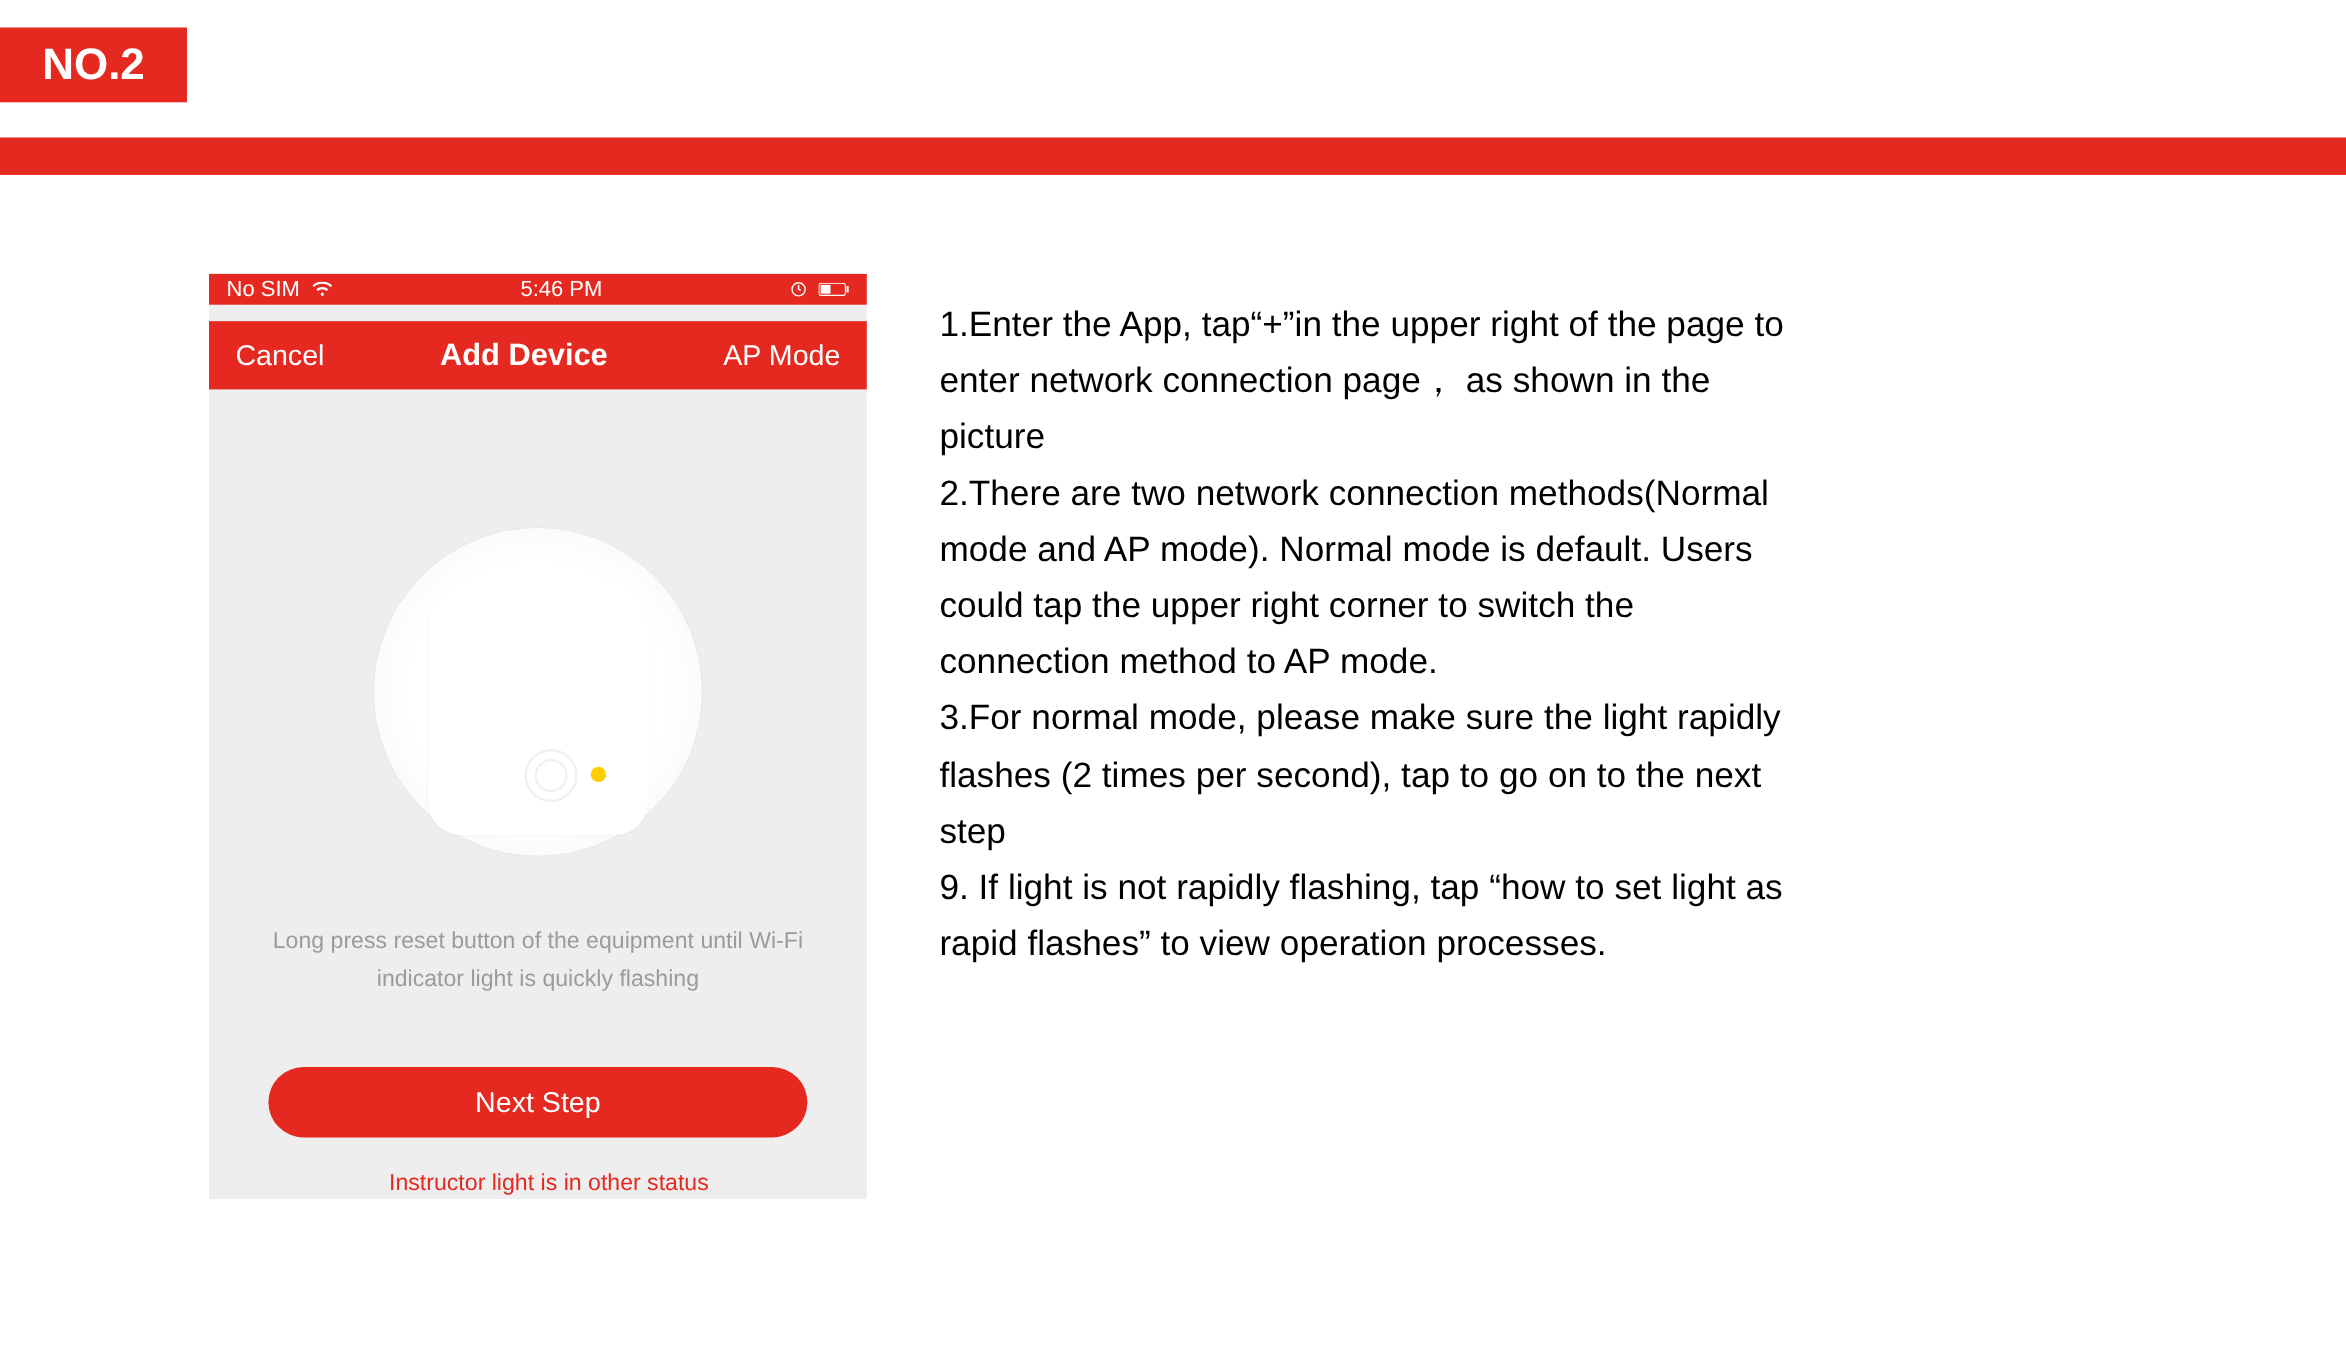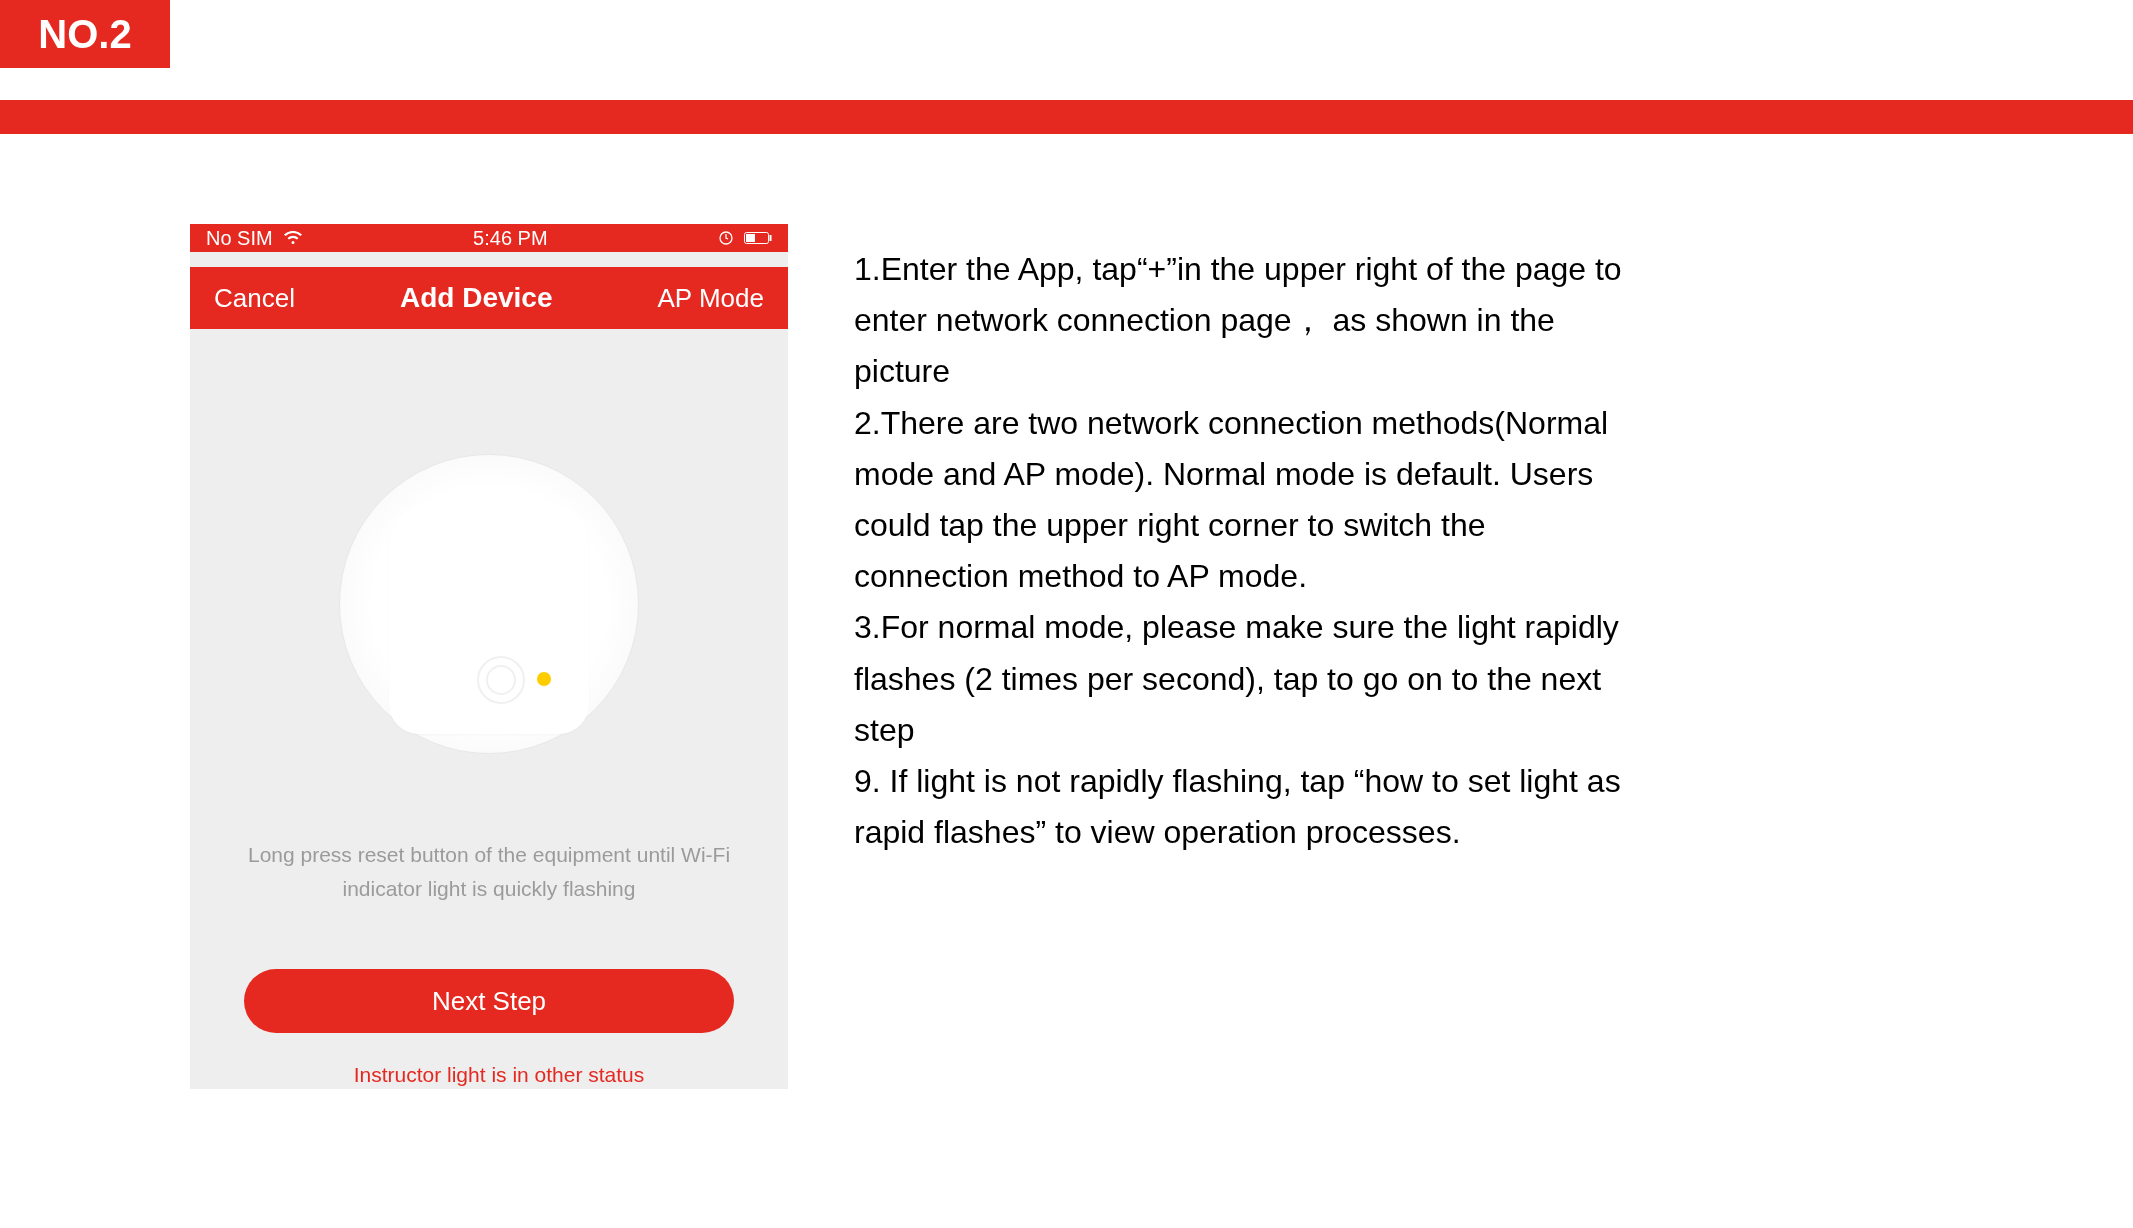--- a/index.html
+++ b/index.html
@@ -10,20 +10,21 @@
     color: #000;
   }
   .page {
     width: 100%;
   }
 
   
   .header-row {
     display: flex;
     align-items: flex-end;
+    margin-top: 25px;
   }
   .badge {
     background: #e52920;
     color: #ffffff;
     font-size: 40px;
     font-weight: 700;
     width: 170px;
     height: 68px;
     display: flex;
     align-items: center;
@@ -146,21 +147,21 @@
     width: 14px;
     height: 14px;
     border-radius: 50%;
     background: #ffcc00;
   }
 
   .phone-hint {
     color: #9b9b9b;
     font-size: 21px;
     line-height: 1.6;
-    margin: 84px 30px 0 30px;
+    margin: 60px 30px 0 30px;
   }
 
   .next-btn {
     margin: 64px auto 0 auto;
     width: 490px;
     height: 64px;
     background: #e52920;
     border-radius: 32px;
     color: #fff;
     font-size: 26px;

